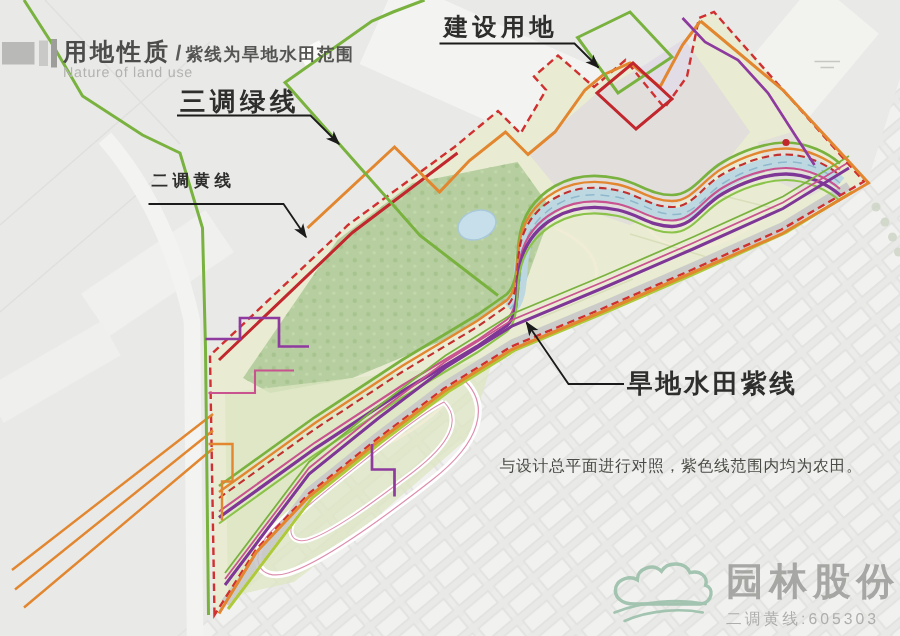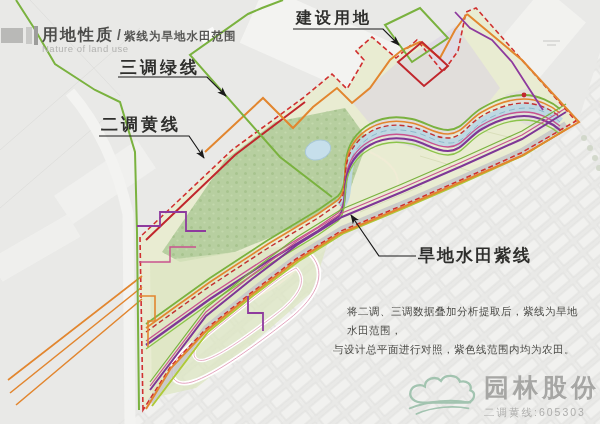--- a/index.html
+++ b/index.html
@@ -18,21 +18,21 @@
   .title-line{position:absolute;left:42px;top:0;white-space:nowrap;}
   .title-zh{font-size:16px;font-weight:bold;color:#4c4c4a;letter-spacing:2px;}
   .title-slash{font-size:14px;font-weight:bold;color:#5a5a58;margin:0 3px;}
   .title-sub{font-size:11.5px;font-weight:bold;color:#545452;letter-spacing:1px;}
   .title-en{position:absolute;left:42px;top:18px;font-size:9.5px;color:#b2b2b0;letter-spacing:.5px;}
 
   
   .callout{position:absolute;white-space:nowrap;color:#2e2e2c;
     font-family:"Liberation Serif","DejaVu Serif",serif;font-weight:bold;}
   .co-green{left:120px;top:56px;font-size:17px;letter-spacing:3px;}
-  .co-yellow{left:101px;top:113px;font-size:17px;letter-spacing:3px;}
+  .co-yellow{left:101px;top:113px;font-size:11px;letter-spacing:3px;}
   .co-constr{left:296px;top:8px;font-size:16px;letter-spacing:3px;}
   .co-purple{left:418px;top:244px;font-size:17px;letter-spacing:2px;}
 
   
   .annotation{position:absolute;left:333px;top:302px;width:245px;
     font-size:10.5px;line-height:19px;color:#4a4a46;letter-spacing:.5px;}
   .annotation .l1{padding-left:14px;}
 
   
   .watermark{position:absolute;left:404px;top:371px;display:flex;align-items:center;opacity:.92;}
@@ -210,21 +210,20 @@
     </div>
     <div class="title-en">Nature of land use</div>
   </div>
 
   <div class="callout co-green">三调绿线</div>
   <div class="callout co-yellow">二调黄线</div>
   <div class="callout co-constr">建设用地</div>
   <div class="callout co-purple">旱地水田紫线</div>
 
   <div class="annotation">
-    <div class="l1">将二调、三调数据叠加分析提取后，紫线为旱地水田范围，</div>
     <div class="l2">与设计总平面进行对照，紫色线范围内均为农田。</div>
   </div>
 
   <div class="watermark">
     <svg class="wm-cloud" viewBox="0 0 78 48">
       <g fill="none" stroke="#9cc0ab" stroke-width="2.4" stroke-linecap="round">
         <path d="M20,31 C11,31 5,26 7,19 C9,13 17,11 22,14 C22,6 33,2 39,8 C43,1 56,1 59,9 C66,7 72,12 70,18 C76,20 75,29 67,31 Z"></path>
         <path d="M6,37 C26,29 50,27 70,31" stroke-width="2"></path>
         <path d="M13,43 C31,35 53,34 68,37" stroke-width="1.8"></path>
       </g>

